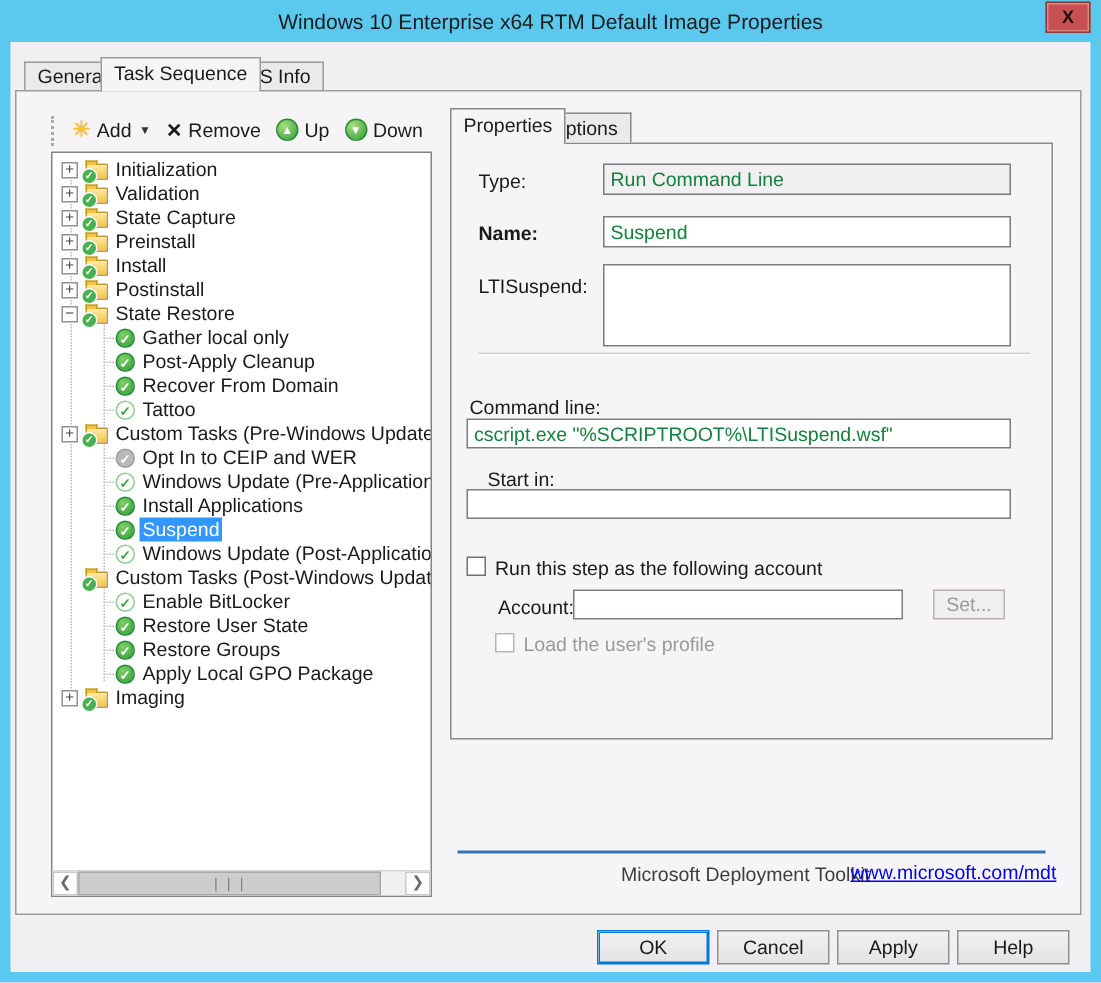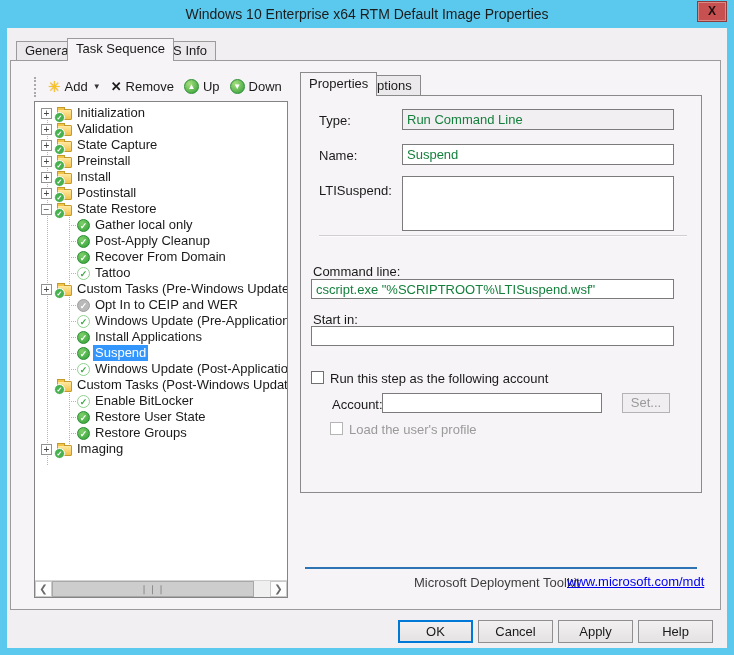--- a/index.html
+++ b/index.html
@@ -249,20 +249,25 @@
             <div class="trow kind-check">
 
     <span class="ticon ic-check-solid"></span>
     <span class="tlabel">Restore User State</span>
   </div>
             <div class="trow kind-check">
 
     <span class="ticon ic-check-solid"></span>
     <span class="tlabel">Restore Groups</span>
   </div>
+            <div class="trow kind-check">
+
+    <span class="ticon ic-check-solid"></span>
+    <span class="tlabel">Apply Local GPO Package</span>
+  </div>
             <div class="trow kind-folder">
     <span class="expander">+</span>
     <span class="ticon ic-folder"></span>
     <span class="tlabel">Imaging</span>
   </div>
           </div>
         <div class="hscroll">
           <span class="sb-btn">❮</span>
           <span class="sb-thumb">
             <span class="sb-grip">❘❘❘</span>
@@ -272,32 +277,32 @@
         </div>
       </div>
 
       <div class="dtab active dtab-properties">Properties</div>
       <div class="dtab dtab-options">Options</div>
 
       <div class="gbox">
         <span class="flabel" style="left:18px;top:17px;">Type:</span>
         <input class="field readonly" style="left: 101px; top: 13px; width: 272px; height: 21px;" readonly="" value="Run Command Line">
 
-        <span class="flabel" style="left:18px;top:52px;">Name:</span>
+        <span class="flabel" style="left:18px;top:52px;font-weight:bold;">Name:</span>
         <input class="field" style="left: 101px; top: 48px; width: 272px; height: 21px;" value="Suspend">
 
         <span class="flabel" style="left:18px;top:87px;">LTISuspend:</span>
         <textarea class="field" style="left: 101px; top: 80px; width: 272px; height: 55px;" value=""></textarea>
 
         <div class="hsep"></div>
 
         <span class="flabel" style="left:12px;top:168px;">Command line:</span>
         <input class="field" style="left: 10px; top: 183px; width: 363px; height: 20px;" value="cscript.exe &quot;%SCRIPTROOT%\LTISuspend.wsf&quot;">
 
-        <span class="flabel" style="left:12px;top:216px;">Start in:</span>
+        <span class="flabel" style="left:24px;top:216px;">Start in:</span>
         <input class="field" style="left: 10px; top: 230px; width: 363px; height: 20px;" value="">
 
         <span class="cb" style="left:10px;top:275px;"></span>
         <span class="flabel" style="left:29px;top:275px;">Run this step as the following account</span>
 
         <span class="flabel" style="left:31px;top:301px;">Account:</span>
         <input class="field" style="left: 81px; top: 297px; width: 220px; height: 20px;" readonly="" value="">
         <span class="setbtn">Set...</span>
 
         <span class="cb disabled" style="left:29px;top:326px;"></span>

